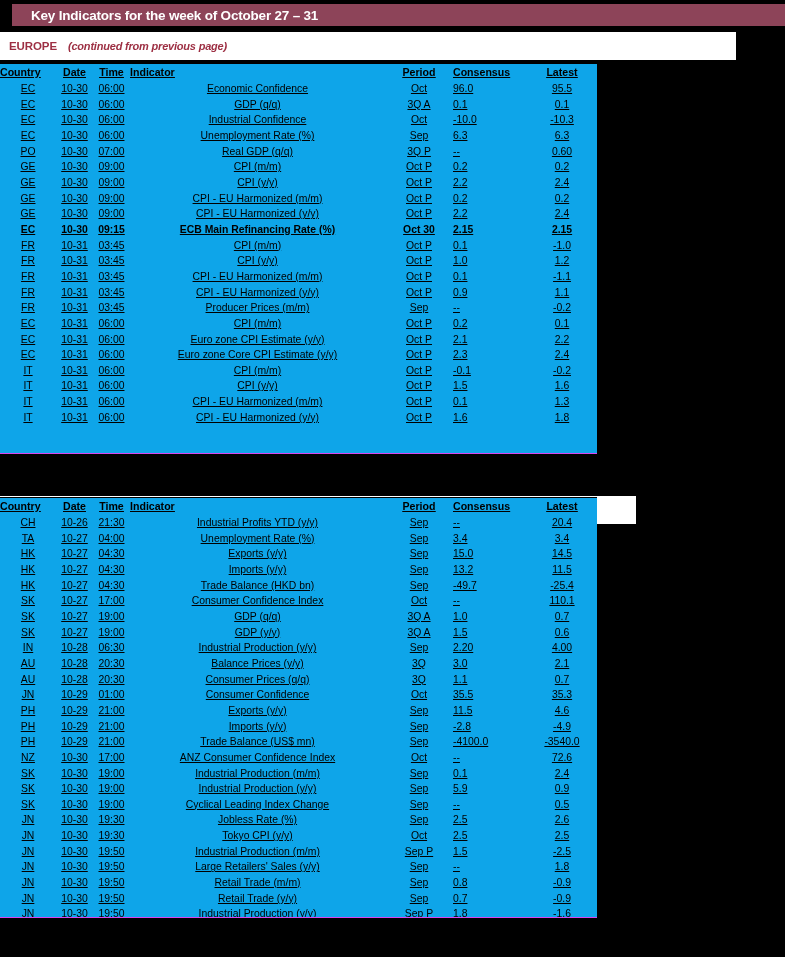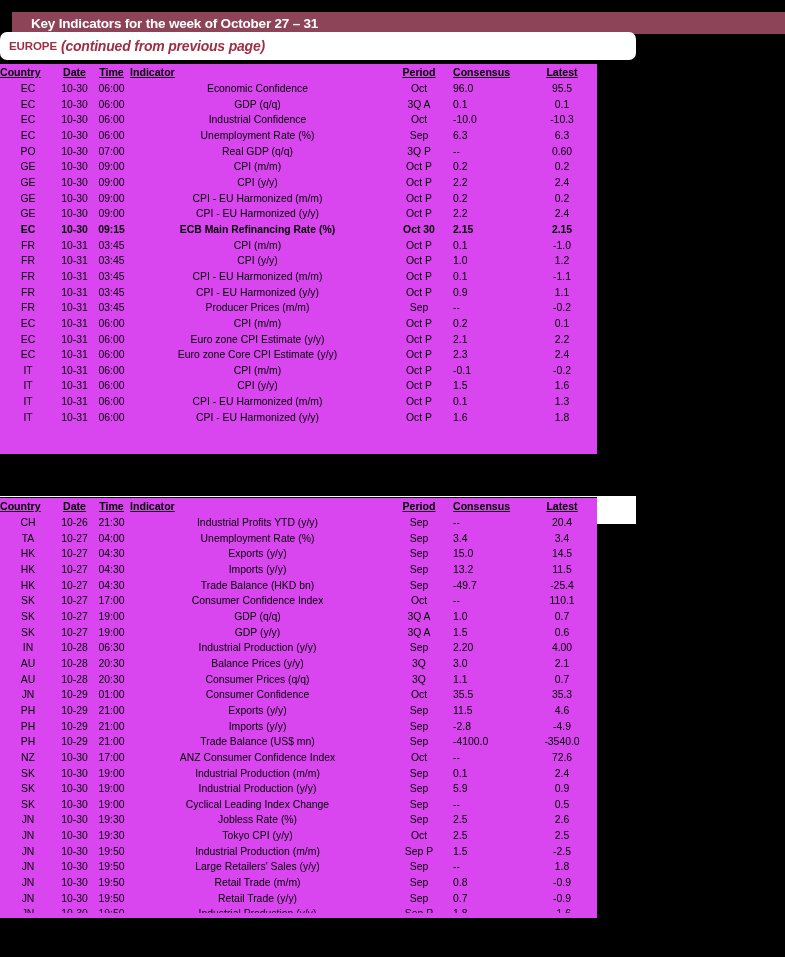--- a/index.html
+++ b/index.html
@@ -6,21 +6,21 @@
   html,body{margin:0;padding:0;}
   body{
     width:785px;height:957px;
     background:#000000;
     font-family:"Liberation Sans","DejaVu Sans",sans-serif;
     overflow:hidden;
     position:relative;
   }
   
   .banner{
-    position:absolute;left:12px;top:12px;width:773px;height:22px;
+    position:absolute;left:12px;top:4px;width:773px;height:22px;
     background:#8d4459;
     display:flex;align-items:center;
   }
   .banner-title{
     color:#ffffff;
     font-size:13.5px;
     font-weight:bold;
     letter-spacing:-0.2px;
     padding-left:19px;
     white-space:nowrap;
@@ -35,35 +35,36 @@
   }
   .sec-name{
     color:#9d2f43;
     font-size:11.5px;
     font-weight:bold;
     letter-spacing:-0.1px;
     white-space:nowrap;
   }
   .sec-note{
     color:#9d2f43;
-    font-size:14px;
+    font-size:11px;
     font-style:italic;
     font-weight:bold;
-    margin-left:4px;
+    margin-left:11px;
     letter-spacing:-0.2px;
     white-space:nowrap;
   }
   
   .panel{
     position:absolute;left:0;
-    background:#d946ef;
+    background:#0ea5e9;
     box-sizing:border-box;
     border-top:1px solid #000;
-    border-bottom:5px solid #d946ef;
+    border-bottom:1px solid #d946ef;
     overflow:hidden;
+    text-decoration:underline;
   }
   table.ind{
     border-collapse:collapse;
     width:100%;
     table-layout:fixed;
     font-size:10.4px;
     color:#000;
   }
   table.ind th,table.ind td{
     padding:0;
@@ -104,21 +105,21 @@
 
   tr.hl td{font-weight:bold;}
 </style>
 </head>
 <body>
 
 <div class="banner">
   <span class="banner-title">Key Indicators for the week of October 27 – 31</span>
 </div>
 
-<div class="section-head" id="sec-head-0" style="top:32px;width:636px;height:28px;border-radius:7px;">
+<div class="section-head" id="sec-head-0" style="top:32px;width:736px;height:28px;">
   <span class="sec-name">EUROPE</span>
   <span class="sec-note">(continued from previous page)</span>
 </div>
 
 <div class="panel" id="panel-0" style="top:63px;width:597px;height:391px;">
   <table class="ind">
     <colgroup>
       <col class="c-country">
         <col class="c-date">
         <col class="c-time">

